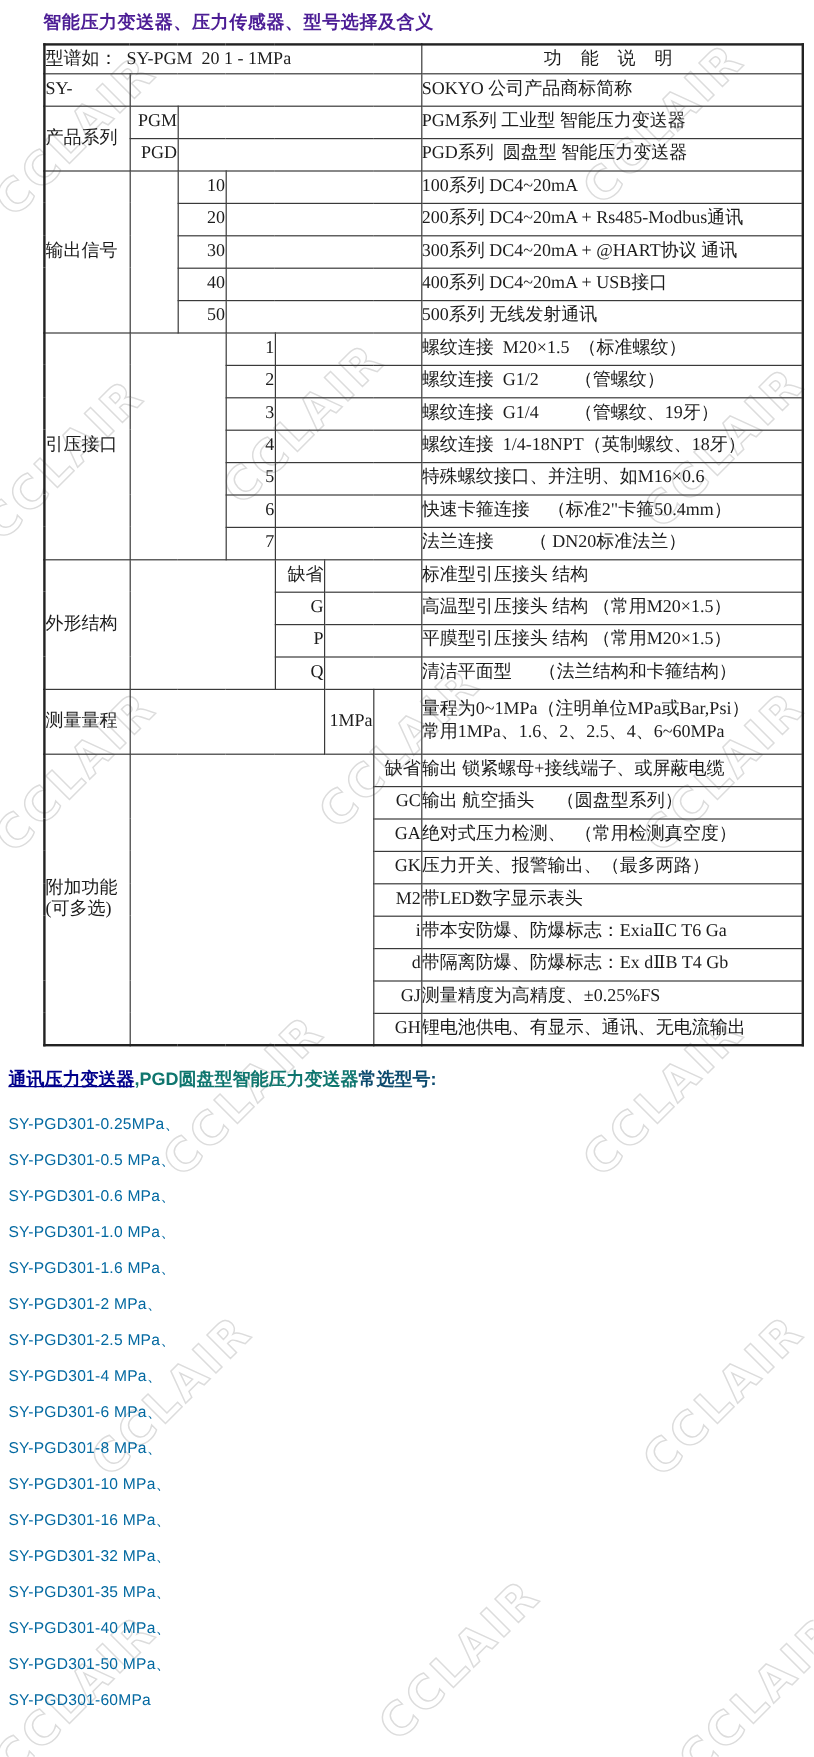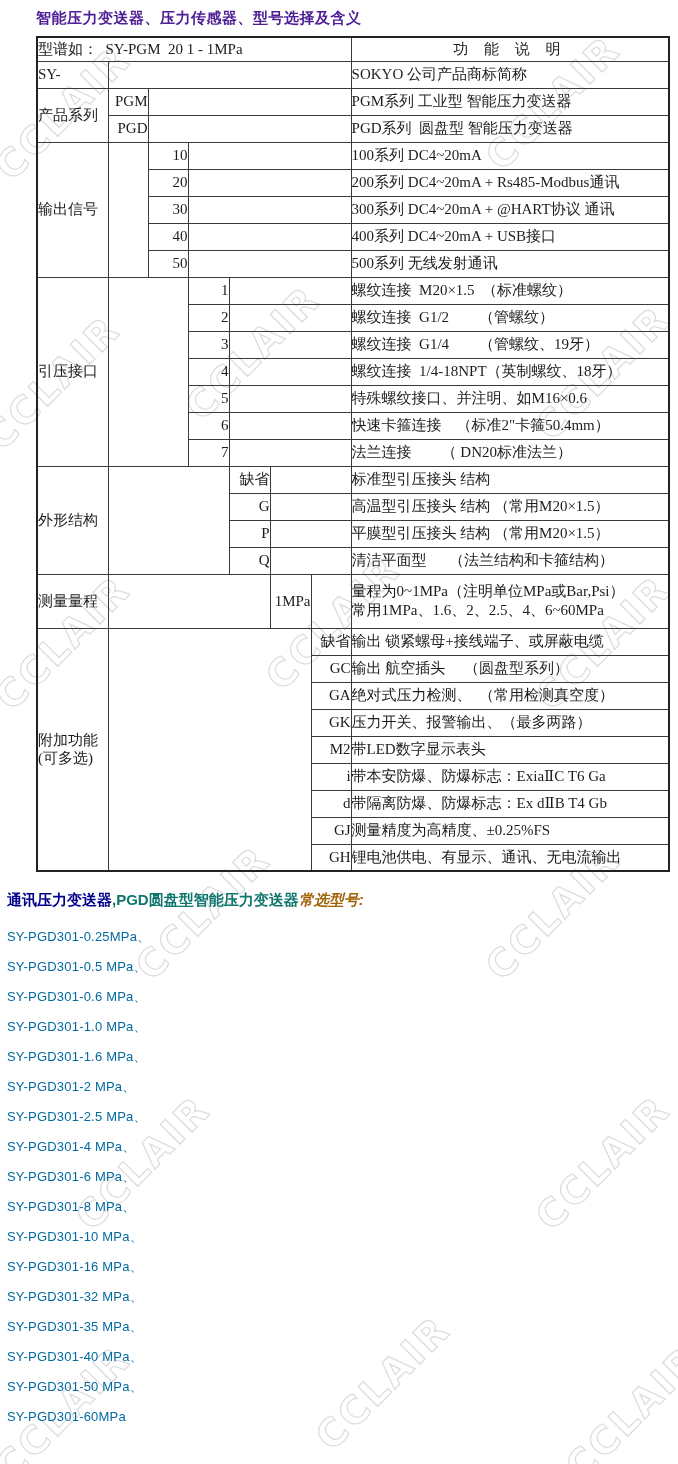--- a/index.html
+++ b/index.html
@@ -35,22 +35,22 @@
   td.hdr-left{padding-left:12px;font-size:16px;white-space:pre-wrap;}
   td.hdr-right{text-align:center;font-size:16px;letter-spacing:6px;}
   td.lbl{padding-left:4px;text-align:left;}
   td.lbl-top{vertical-align:top;padding-top:22px;padding-left:4px;}
   td.code{text-align:right;}
   td.desc{padding-left:7px;text-align:left;white-space:pre-wrap;}
   td.sp{background:transparent;}
   .footer{margin:18px 0 0 7px;}
   .models-heading{margin:0 0 0 0;font-size:15px;font-weight:bold;line-height:20px;}
   .models-heading .navy{color:#0f766e;}
-  .models-heading a.navy-link{color:#00008B;cursor:pointer;}
-  .models-heading .gray{color:#a16207;font-style:italic;}
+  .models-heading a.navy-link{color:#00008B;text-decoration:underline;cursor:pointer;}
+  .models-heading .gray{color:#0c4a6e;}
   .model-list{margin-top:12px;}
   .model-item{
     margin:0;height:30px;line-height:30px;font-size:13px;color:#0369a1;
     letter-spacing:0.2px;
   }
 </style>
 </head>
 <body>
 
 <svg class="wm" style="left:-20px;top:30px" width="170" height="170">

